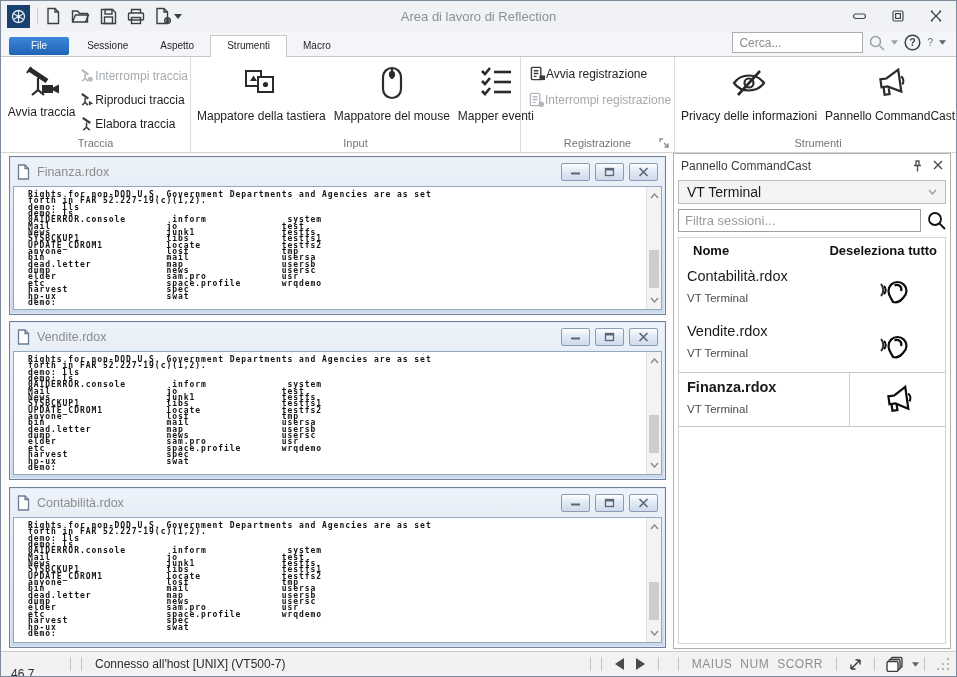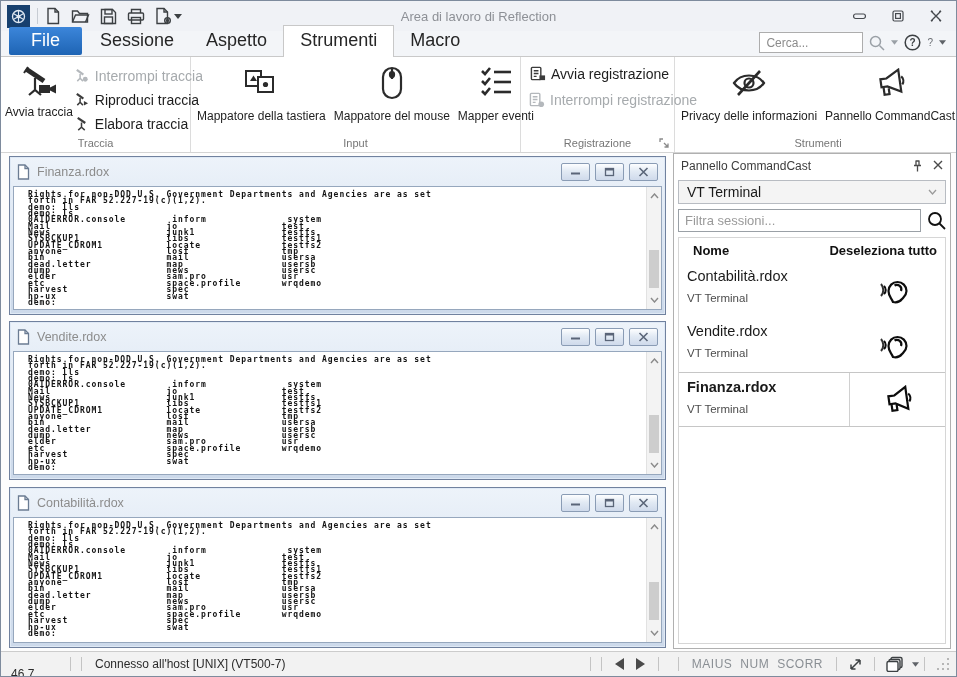--- a/index.html
+++ b/index.html
@@ -27,32 +27,32 @@
     font-size:13px; pointer-events:none;
   }
   .winctl{ margin-left:auto; display:flex; align-items:center; gap:26px; padding-right:8px; color:#45494e; z-index:2;}
 
   
   .tabrow{
     position:absolute; left:0; top:30px; right:0; height:26px;
     background:#f3f5f8; border-bottom:1px solid #c9c9c9; display:flex; align-items:flex-end;
   }
   .tabs{ display:flex; align-items:flex-end; padding-left:8px; height:100%; }
-  .tab{ padding:4px 16px 5px 16px; font-size:18px; color:#262626; position:relative; }
+  .tab{ padding:4px 16px 5px 16px; font-size:10px; color:#262626; position:relative; }
   .tab.file{
     background:linear-gradient(180deg,#3c86da,#1e64b4); color:#fff; border-radius:2px;
     margin:2px 2px 1px 0; padding:3px 22px 4px 22px;
   }
   .tab.active{
     background:#fff; border:1px solid #c8c8c8; border-bottom:none; margin-bottom:-1px;
     padding-bottom:6px; z-index:2;
   }
   .tab-right{ margin-left:auto; display:flex; align-items:center; gap:6px; padding:0 10px 3px 0; }
   .searchbox{
-    width:104px; height:21px; border:1px solid #adadad; background:#fff;
+    width:131px; height:21px; border:1px solid #adadad; background:#fff;
     font-family:"Liberation Sans",sans-serif; font-size:12px; padding:0 6px; color:#333;
   }
   .searchbox::placeholder{ color:#8b8b8b; }
   .gray-ic{ color:#9aa0a6; display:flex; align-items:center; }
   .dark-ic{ color:#3c4043; display:flex; align-items:center; }
 
   
   .ribbon{
     position:absolute; left:0; top:56px; right:0; height:96px; background:#fff;
     border-bottom:1px solid #d4d4d4; display:flex;
@@ -61,21 +61,21 @@
   .rgroup-label{
     position:absolute; bottom:3px; left:0; right:0; text-align:center;
     font-size:11px; color:#767676;
   }
   .launcher{ position:absolute; right:4px; bottom:3px; color:#8a8a8a; }
   .g-traccia{ width:190px; display:flex; padding:4px 2px 18px 4px; }
   .bigbtn{ width:74px; display:flex; flex-direction:column; align-items:center; justify-content:flex-start; padding-top:2px; }
   .bigbtn .bicon{ height:40px; display:flex; align-items:center; justify-content:center; }
   .bigbtn .blabel{ font-size:12px; color:#1e1e1e; text-align:center; line-height:13px; margin-top:3px; white-space:nowrap; }
   .smallcol{ display:flex; flex-direction:column; justify-content:flex-start; gap:3px; padding-top:4px; }
-  .rsmall{ display:flex; align-items:center; gap:5px; height:22px; font-size:14px; color:#1e1e1e; white-space:nowrap; }
+  .rsmall{ display:flex; align-items:center; height:22px; font-size:12px; color:#1e1e1e; white-space:nowrap; }
   .rsmall .sicon{ width:17px; display:flex; justify-content:center; color:#3b3b3b; }
   .rsmall.disabled{ color:#a6aaad; }
   .rsmall.disabled .sicon{ color:#b4b8bc; }
   .g-reg{ width:154px; padding:6px 4px 18px 8px; display:flex; flex-direction:column; gap:4px; }
   .g-input{ width:330px; display:flex; justify-content:space-evenly; padding:2px 2px 18px 2px; }
   .g-tools{ flex:1; display:flex; justify-content:space-evenly; padding:2px 2px 18px 2px; }
   .rbig{ display:flex; flex-direction:column; align-items:center; padding:2px 4px; }
   .rbig .bicon{ height:44px; display:flex; align-items:center; justify-content:center; color:#3b3b3b; }
   .rbig .blabel{ font-size:12px; color:#1e1e1e; white-space:nowrap; margin-top:4px; }
 

